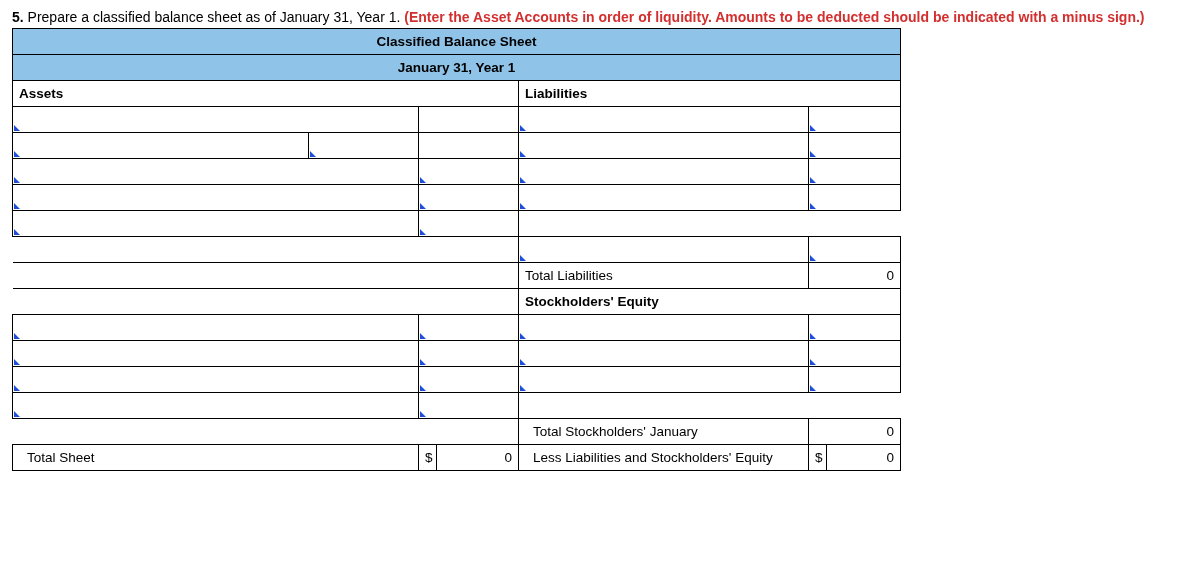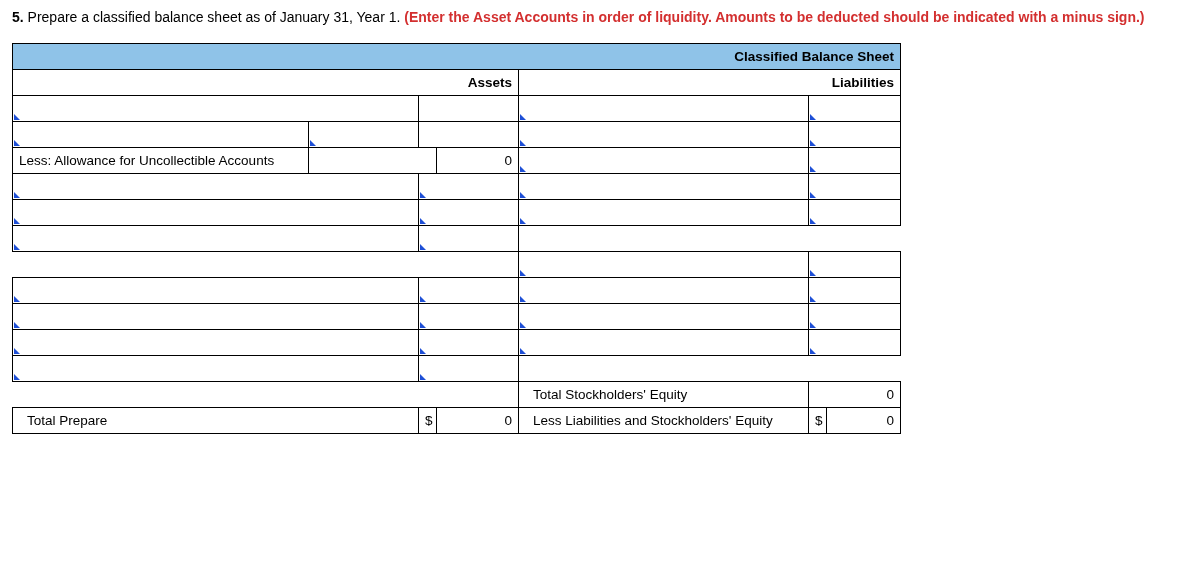--- a/index.html
+++ b/index.html
@@ -5,46 +5,46 @@
   * { box-sizing: border-box; }
   body {
     margin: 0;
     padding: 8px 12px;
     font-family: Arial, Helvetica, sans-serif;
     font-size: 14px;
     color: #000;
     background: #fff;
   }
   .prompt {
-    margin-bottom: 15px;
+    margin-bottom: 0;
     line-height: 1.4;
   }
   .prompt .lead { font-weight: bold; }
   .prompt .red { color: #d32f2f; font-weight: bold; }
 
   table.bs {
     border-collapse: collapse;
     table-layout: fixed;
   }
   table.bs td, table.bs th {
     border: 1px solid #000;
     height: 26px;
     padding: 0 6px;
     vertical-align: middle;
     font-size: 13.5px;
     background: #fff;
     position: relative;
   }
   .hdr {
     background: #8fc3e8 !important;
-    text-align: right;
+    text-align: center;
     font-weight: bold;
   }
   .sub {
-    text-align: right;
+    text-align: left;
     font-weight: bold;
     margin-top: 35px;
   }
   .label-indent { padding-left: 14px !important; }
   .num { text-align: right; }
   .dollar { text-align: left; padding-left: 6px !important; padding-right: 2px !important; }
 
   
   .dd::after {
     content: "";
@@ -91,20 +91,23 @@
       <col class="c5">
       <col class="c6">
       <col class="c7">
   </colgroup>
 
   <tbody>
       <tr>
     <td class="hdr" colspan="7">Classified Balance Sheet</td>
   </tr>
 
+  <tr>
+    <td class="hdr" colspan="7">January 31, Year 1</td>
+  </tr>
 
   <tr>
     <td class="sub" colspan="4">Assets</td>
     <td class="sub" colspan="3">Liabilities</td>
   </tr>
 
   <tr>
     <td class="dd" colspan="2"></td>
     <td class="strip" colspan="2"></td>
     <td class="dd"></td>
@@ -112,28 +115,20 @@
   </tr>
 
   <tr>
     <td class="dd"></td>
     <td class="dd"></td>
     <td class="strip" colspan="2"></td>
     <td class="dd"></td>
     <td class="dd" colspan="2"></td>
   </tr>
 
-  <tr>
-    <td>Less: Allowance for Uncollectible Accounts</td>
-    <td class="strip noright"></td>
-    <td class="strip noleft"></td>
-    <td class="num">0</td>
-    <td class="dd"></td>
-    <td class="dd" colspan="2"></td>
-  </tr>
 
   <tr>
     <td class="dd" colspan="2"></td>
     <td class="dd" colspan="2"></td>
     <td class="dd"></td>
     <td class="dd" colspan="2"></td>
   </tr>
   <tr>
     <td class="dd" colspan="2"></td>
     <td class="dd" colspan="2"></td>
@@ -147,56 +142,68 @@
   </tr>
 
 
   <tr>
     <td class="strip" colspan="2"></td>
     <td class="strip" colspan="2"></td>
     <td class="dd"></td>
     <td class="dd" colspan="2"></td>
   </tr>
 
-
-
-  <tr>
-    <td class="dd" colspan="2"></td>
-    <td class="dd" colspan="2"></td>
-    <td class="dd"></td>
-    <td class="dd" colspan="2"></td>
-  </tr>
-  <tr>
-    <td class="dd" colspan="2"></td>
-    <td class="dd" colspan="2"></td>
-    <td class="dd"></td>
-    <td class="dd" colspan="2"></td>
-  </tr>
-  <tr>
-    <td class="dd" colspan="2"></td>
-    <td class="dd" colspan="2"></td>
-    <td class="dd"></td>
-    <td class="dd" colspan="2"></td>
-  </tr>
-  <tr>
-    <td class="dd" colspan="2"></td>
-    <td class="dd" colspan="2"></td>
-    <td class="strip" colspan="3"></td>
-  </tr>
-
-  <tr>
-    <td class="strip" colspan="2"></td>
-    <td class="strip" colspan="2"></td>
-    <td class="label-indent">Total Stockholders' Equity</td>
+  <tr>
+    <td class="strip" colspan="2"></td>
+    <td class="strip" colspan="2"></td>
+    <td>Total Liabilities</td>
     <td class="strip noright"></td>
     <td class="num noleft">0</td>
   </tr>
 
   <tr>
-    <td class="label-indent" colspan="2">Total Prepare</td>
+    <td class="strip" colspan="2"></td>
+    <td class="strip" colspan="2"></td>
+    <td class="sub" colspan="3">Stockholders' Equity</td>
+  </tr>
+
+  <tr>
+    <td class="dd" colspan="2"></td>
+    <td class="dd" colspan="2"></td>
+    <td class="dd"></td>
+    <td class="dd" colspan="2"></td>
+  </tr>
+  <tr>
+    <td class="dd" colspan="2"></td>
+    <td class="dd" colspan="2"></td>
+    <td class="dd"></td>
+    <td class="dd" colspan="2"></td>
+  </tr>
+  <tr>
+    <td class="dd" colspan="2"></td>
+    <td class="dd" colspan="2"></td>
+    <td class="dd"></td>
+    <td class="dd" colspan="2"></td>
+  </tr>
+  <tr>
+    <td class="dd" colspan="2"></td>
+    <td class="dd" colspan="2"></td>
+    <td class="strip" colspan="3"></td>
+  </tr>
+
+  <tr>
+    <td class="strip" colspan="2"></td>
+    <td class="strip" colspan="2"></td>
+    <td class="label-indent">Total Stockholders' January</td>
+    <td class="strip noright"></td>
+    <td class="num noleft">0</td>
+  </tr>
+
+  <tr>
+    <td class="label-indent" colspan="2">Total Sheet</td>
     <td class="dollar">$</td>
     <td class="num">0</td>
     <td class="label-indent">Less Liabilities and Stockholders' Equity</td>
     <td class="dollar">$</td>
     <td class="num">0</td>
   </tr>
 
 </tbody>
   </table>
 

